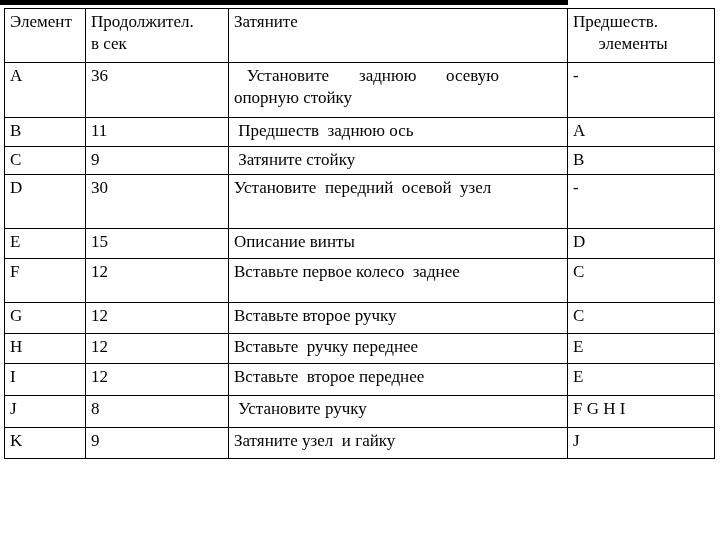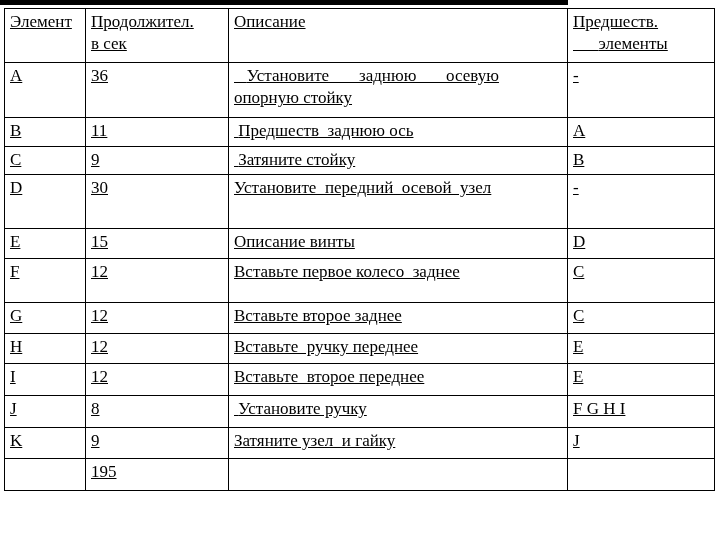--- a/index.html
+++ b/index.html
@@ -23,21 +23,20 @@
     height: 5px;
     background: #000000;
   }
   table.task-table {
     position: absolute;
     left: 4px;
     top: 8px;
     width: 710px;
     border-collapse: collapse;
     table-layout: fixed;
-    text-decoration: underline;
   }
   .task-table th,
   .task-table td {
     border: 1px solid #000000;
     vertical-align: top;
     text-align: left;
     font-weight: normal;
     font-size: 17px;
     line-height: 1.3;
     padding: 2px 4px 1px 5px;
@@ -73,21 +72,21 @@
     <col class="c-element">
     <col class="c-duration">
     <col class="c-desc">
     <col class="c-pred">
   </colgroup>
   <thead>
     <tr class="rh">
       <th>Элемент</th>
       <th>Продолжител.
 в сек</th>
-      <th>Описание</th>
+      <th>Затяните</th>
       <th>Предшеств.
       элементы</th>
     </tr>
   </thead>
   <tbody>
     <tr class="r0">
       <td>A</td>
       <td>36</td>
       <td>   Установите       заднюю       осевую
 опорную стойку</td>
@@ -119,21 +118,21 @@
     </tr>
     <tr class="r5">
       <td>F</td>
       <td>12</td>
       <td>Вставьте первое колесо  заднее</td>
       <td>C</td>
     </tr>
     <tr class="r6">
       <td>G</td>
       <td>12</td>
-      <td>Вставьте второе заднее</td>
+      <td>Вставьте второе ручку</td>
       <td>C</td>
     </tr>
     <tr class="r7">
       <td>H</td>
       <td>12</td>
       <td>Вставьте  ручку переднее</td>
       <td>E</td>
     </tr>
     <tr class="r8">
       <td>I</td>
@@ -146,20 +145,14 @@
       <td>8</td>
       <td> Установите ручку</td>
       <td>F G H I</td>
     </tr>
     <tr class="r10">
       <td>K</td>
       <td>9</td>
       <td>Затяните узел  и гайку</td>
       <td>J</td>
     </tr>
-    <tr class="r11">
-      <td></td>
-      <td>195</td>
-      <td></td>
-      <td></td>
-    </tr>
   </tbody>
 </table>
 
 </body></html>

